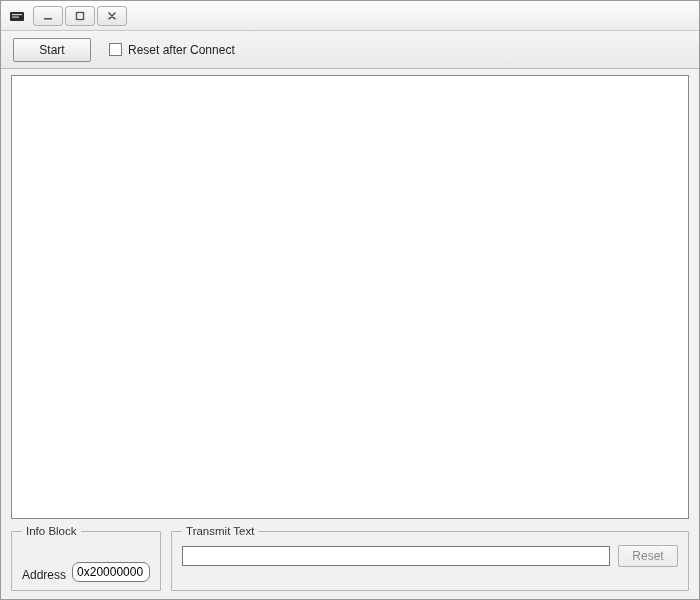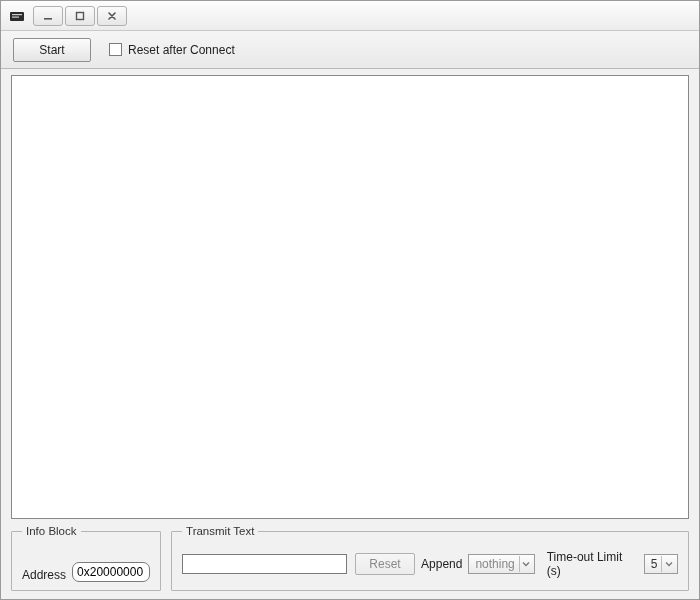--- a/index.html
+++ b/index.html
@@ -147,21 +147,21 @@
     background: #fff;
     padding: 0 4px;
     font-size: 12px;
     font-family: inherit;
   }
   .addr-input { width: 78px; border-radius: 7px; }
 
   .transmit {
     flex: 1;
     display: flex;
-    flex-direction: row;
+    flex-direction: column;
     gap: 6px;
   }
   .tx-row1 {
     display: flex;
     gap: 8px;
     align-items: center;
   }
   .tx-input {
     flex: 1;
     height: 20px;
@@ -263,40 +263,17 @@
       </fieldset>
 
       <fieldset class="group transmit">
         <legend>Transmit Text</legend>
 
         <div class="tx-row1">
           <input class="text-input tx-input" type="text" value="" style="">
           <div class="enter-btn">Reset</div>
         </div>
 
-        <div class="tx-row2">
-          <span>Append</span>
-          <div class="select append-select disabled">
-            <span>nothing</span>
-            <span class="caret">
-              <svg width="8" height="8" viewBox="0 0 8 8">
-                  <path d="M1 2.5 L4 5.5 L7 2.5" fill="none" stroke="#777" stroke-width="1.3"></path>
-                </svg>
-            </span>
-          </div>
-
-          <span class="spacer"></span>
-
-          <span>Time-out Limit (s)</span>
-          <div class="select timeout-select">
-            <span>5</span>
-            <span class="caret">
-              <svg width="8" height="8" viewBox="0 0 8 8">
-                  <path d="M1 2.5 L4 5.5 L7 2.5" fill="none" stroke="#777" stroke-width="1.3"></path>
-                </svg>
-            </span>
-          </div>
-        </div>
       </fieldset>
 
     </div>
   </div>
 </div>
 
 </body></html>

